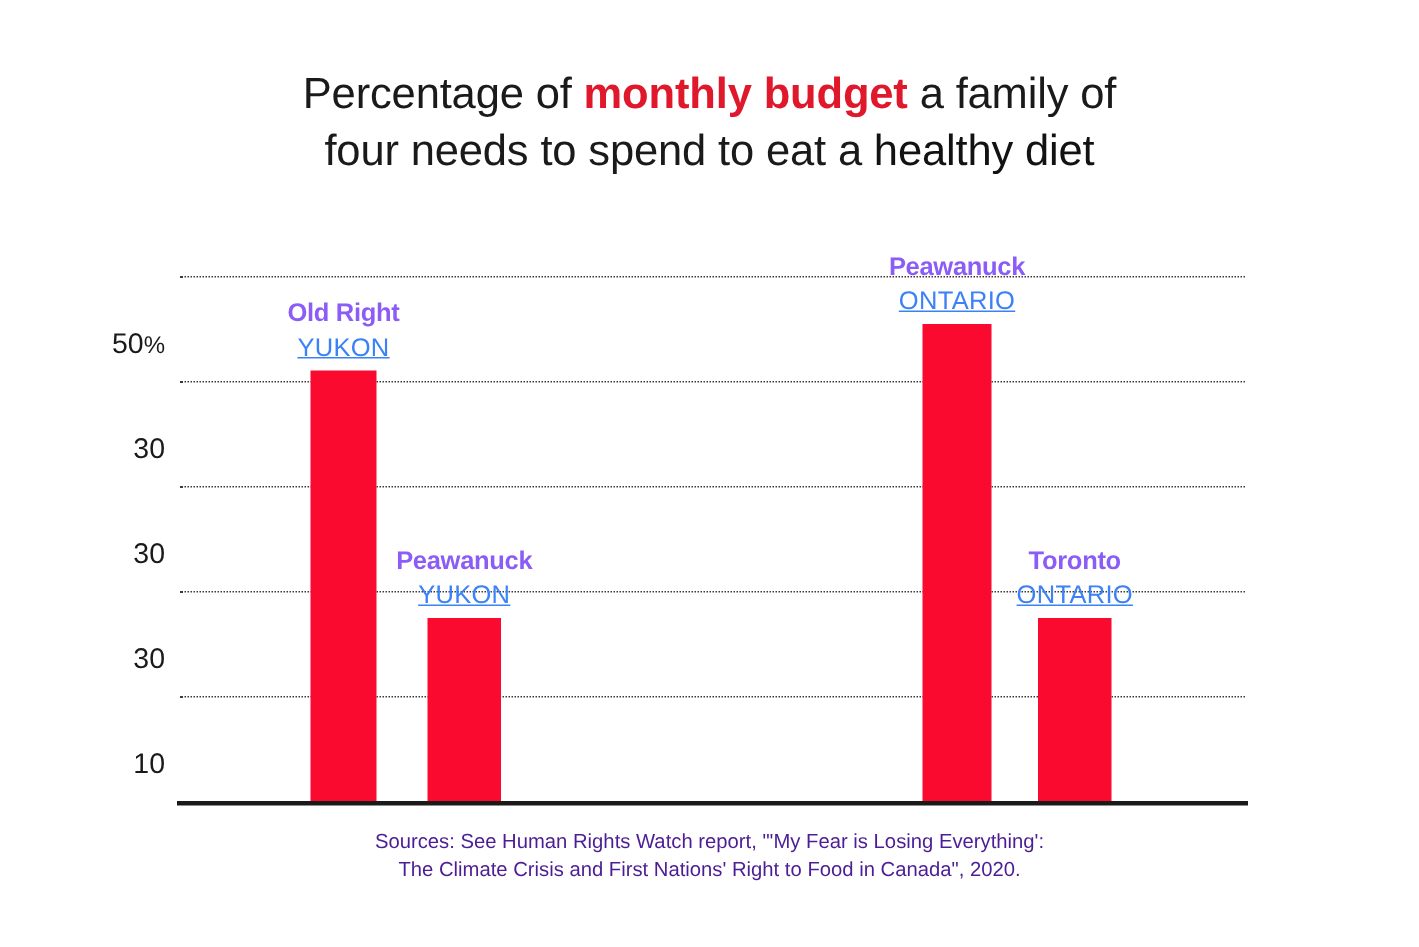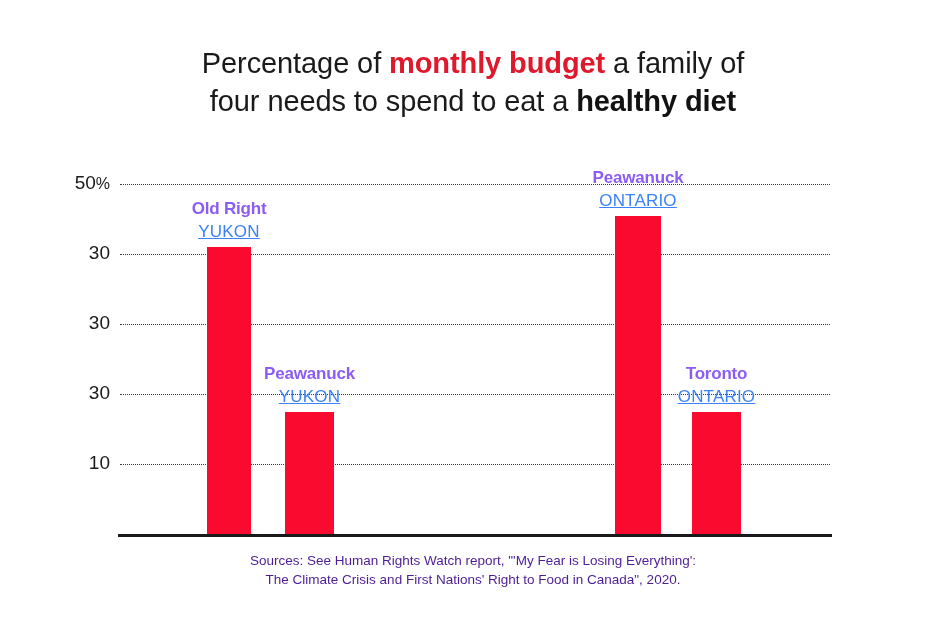--- a/index.html
+++ b/index.html
@@ -36,21 +36,21 @@
     font-size: 29px;
     color: #1a1a1a;
     letter-spacing: -0.1px;
     white-space: nowrap;
   }
   .t-bold-red {
     font-weight: bold;
     color: #e0182c;
   }
   .t-bold-black {
-    font-weight: bold;
+    font-weight: normal;
     color: #121212;
   }
 
   
   .plot {
     position: absolute;
     left: 0;
     top: 0;
     width: 946px;
     height: 631px;
@@ -65,20 +65,21 @@
   }
 
   .ytick {
     position: absolute;
     right: 0;
     width: 60px;
     text-align: right;
     font-size: 19px;
     color: #1a1a1a;
     white-space: nowrap;
+    margin-top: 47px;
   }
   .ytick .pct {
     font-size: 16px;
   }
 
   .ytick-wrap {
     position: absolute;
     left: 46px;
     width: 64px;
     height: 0;

